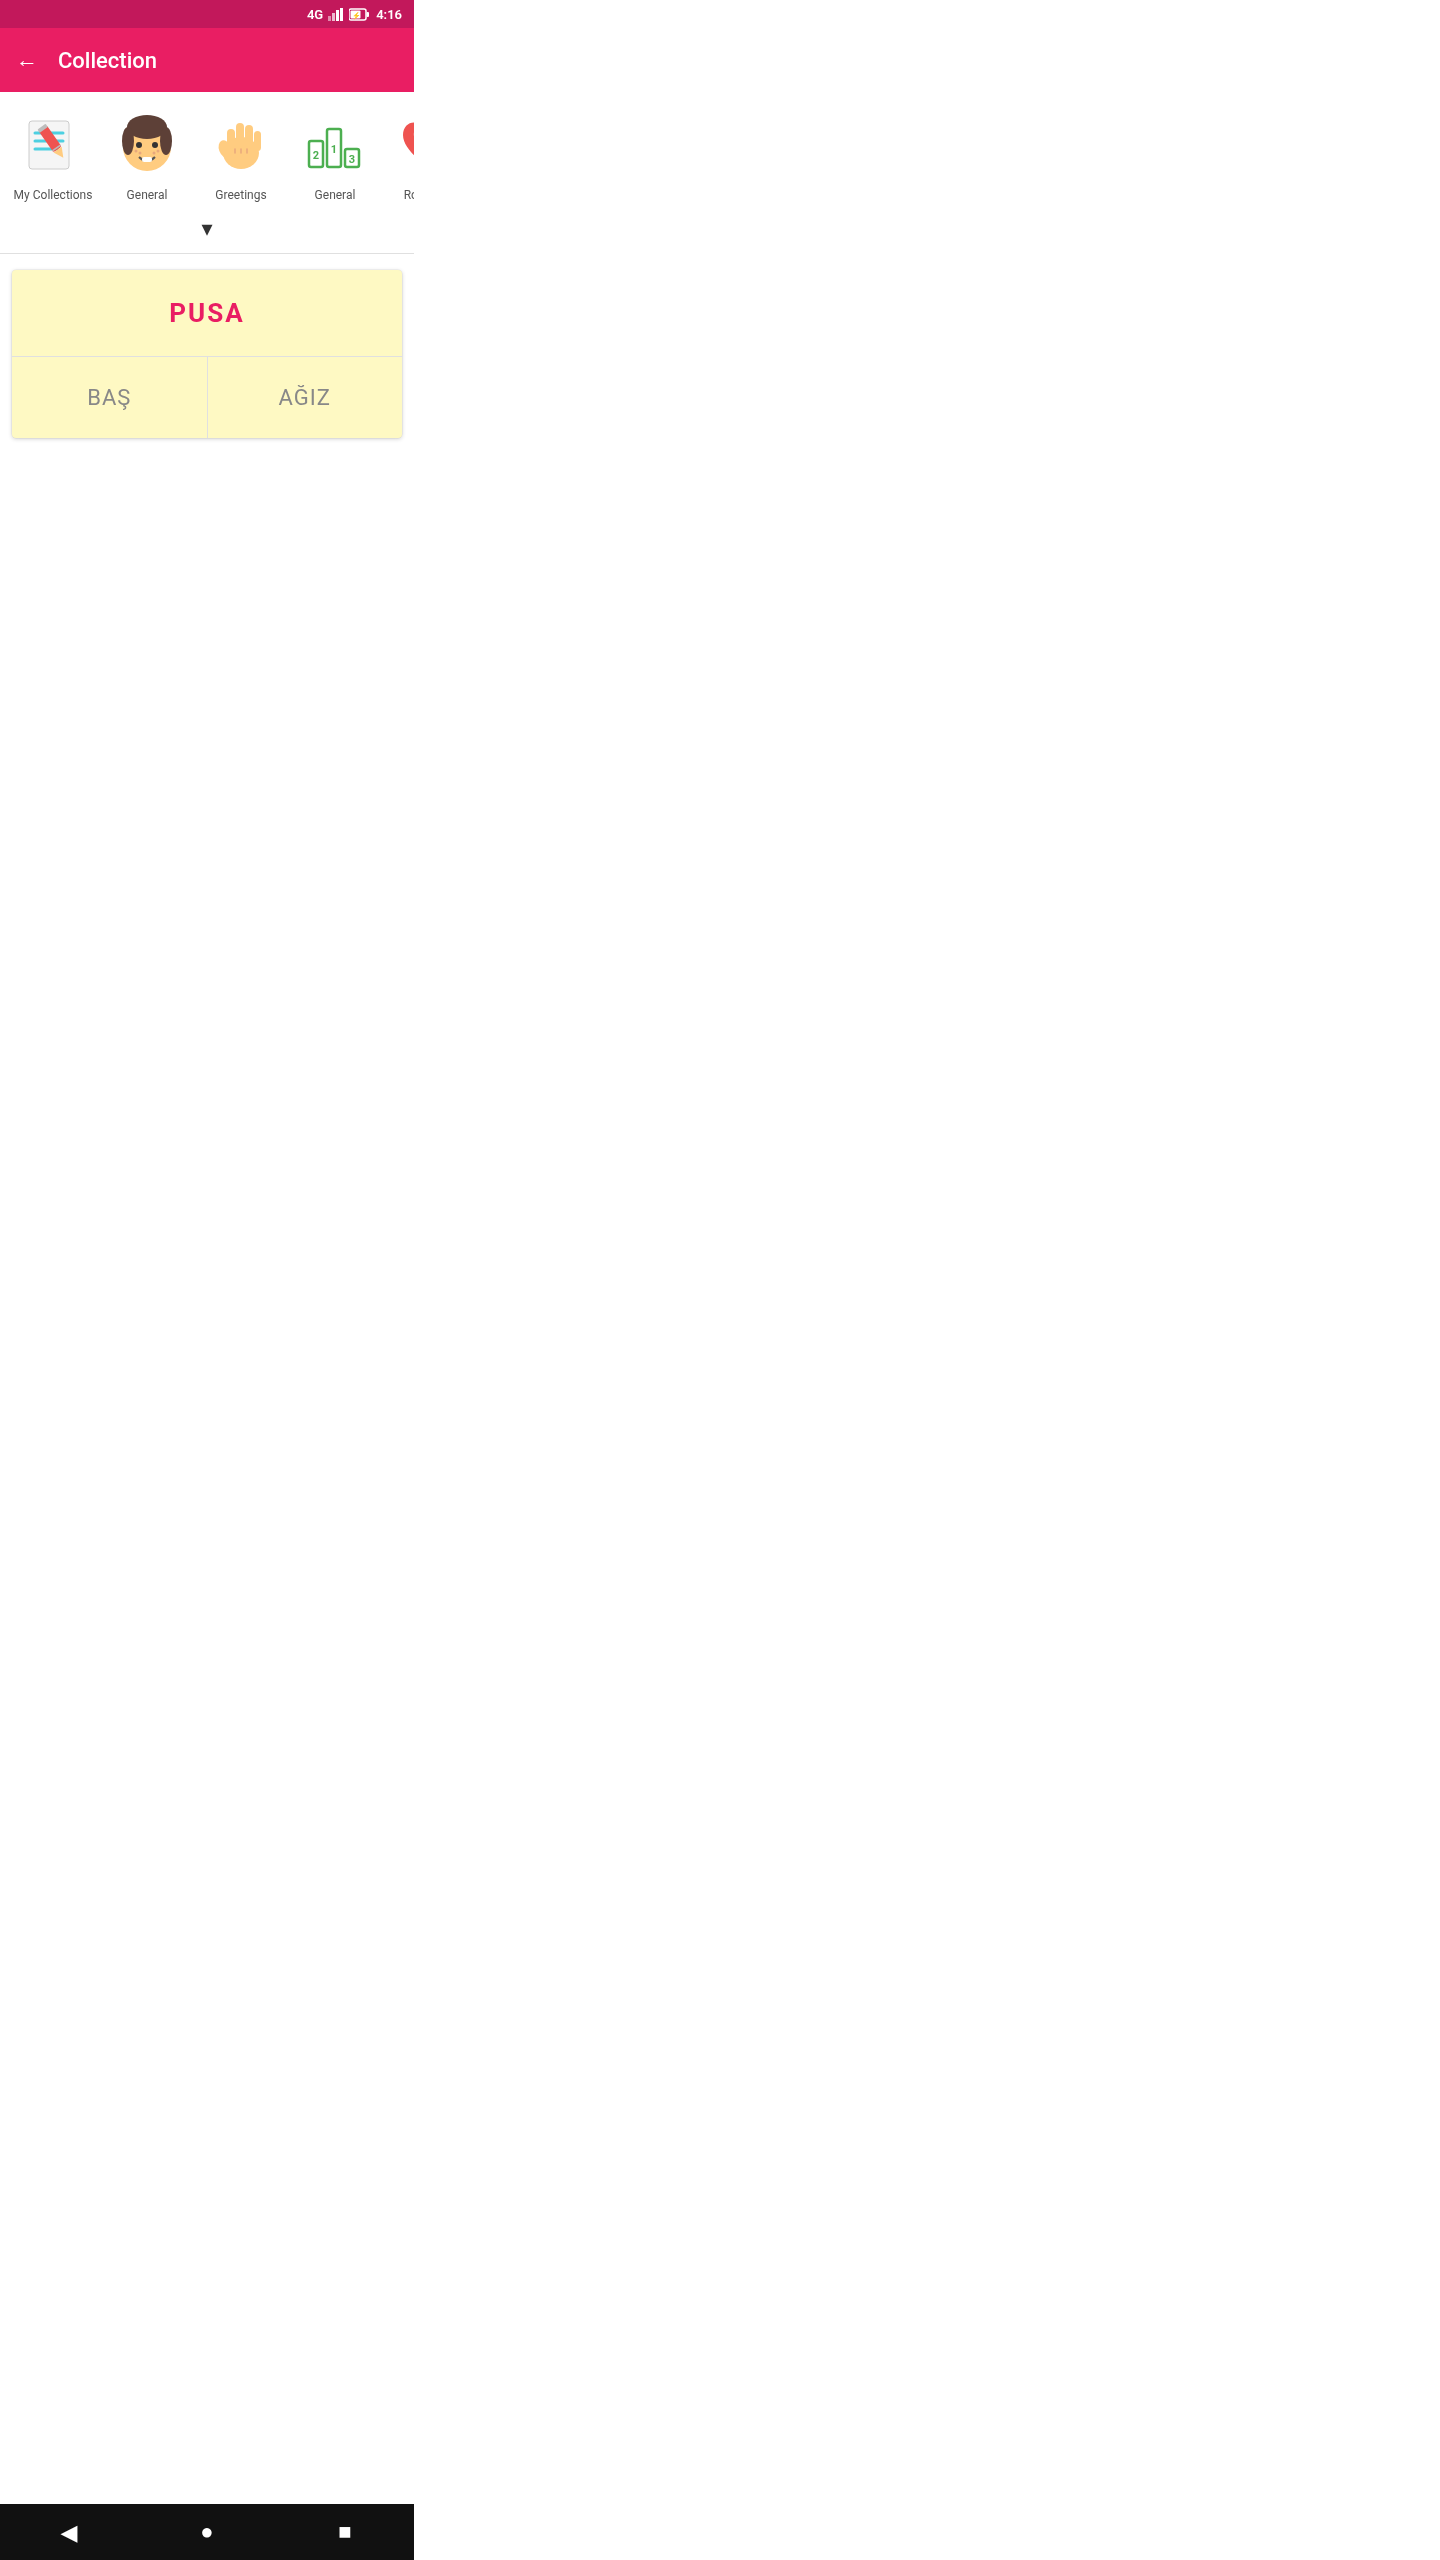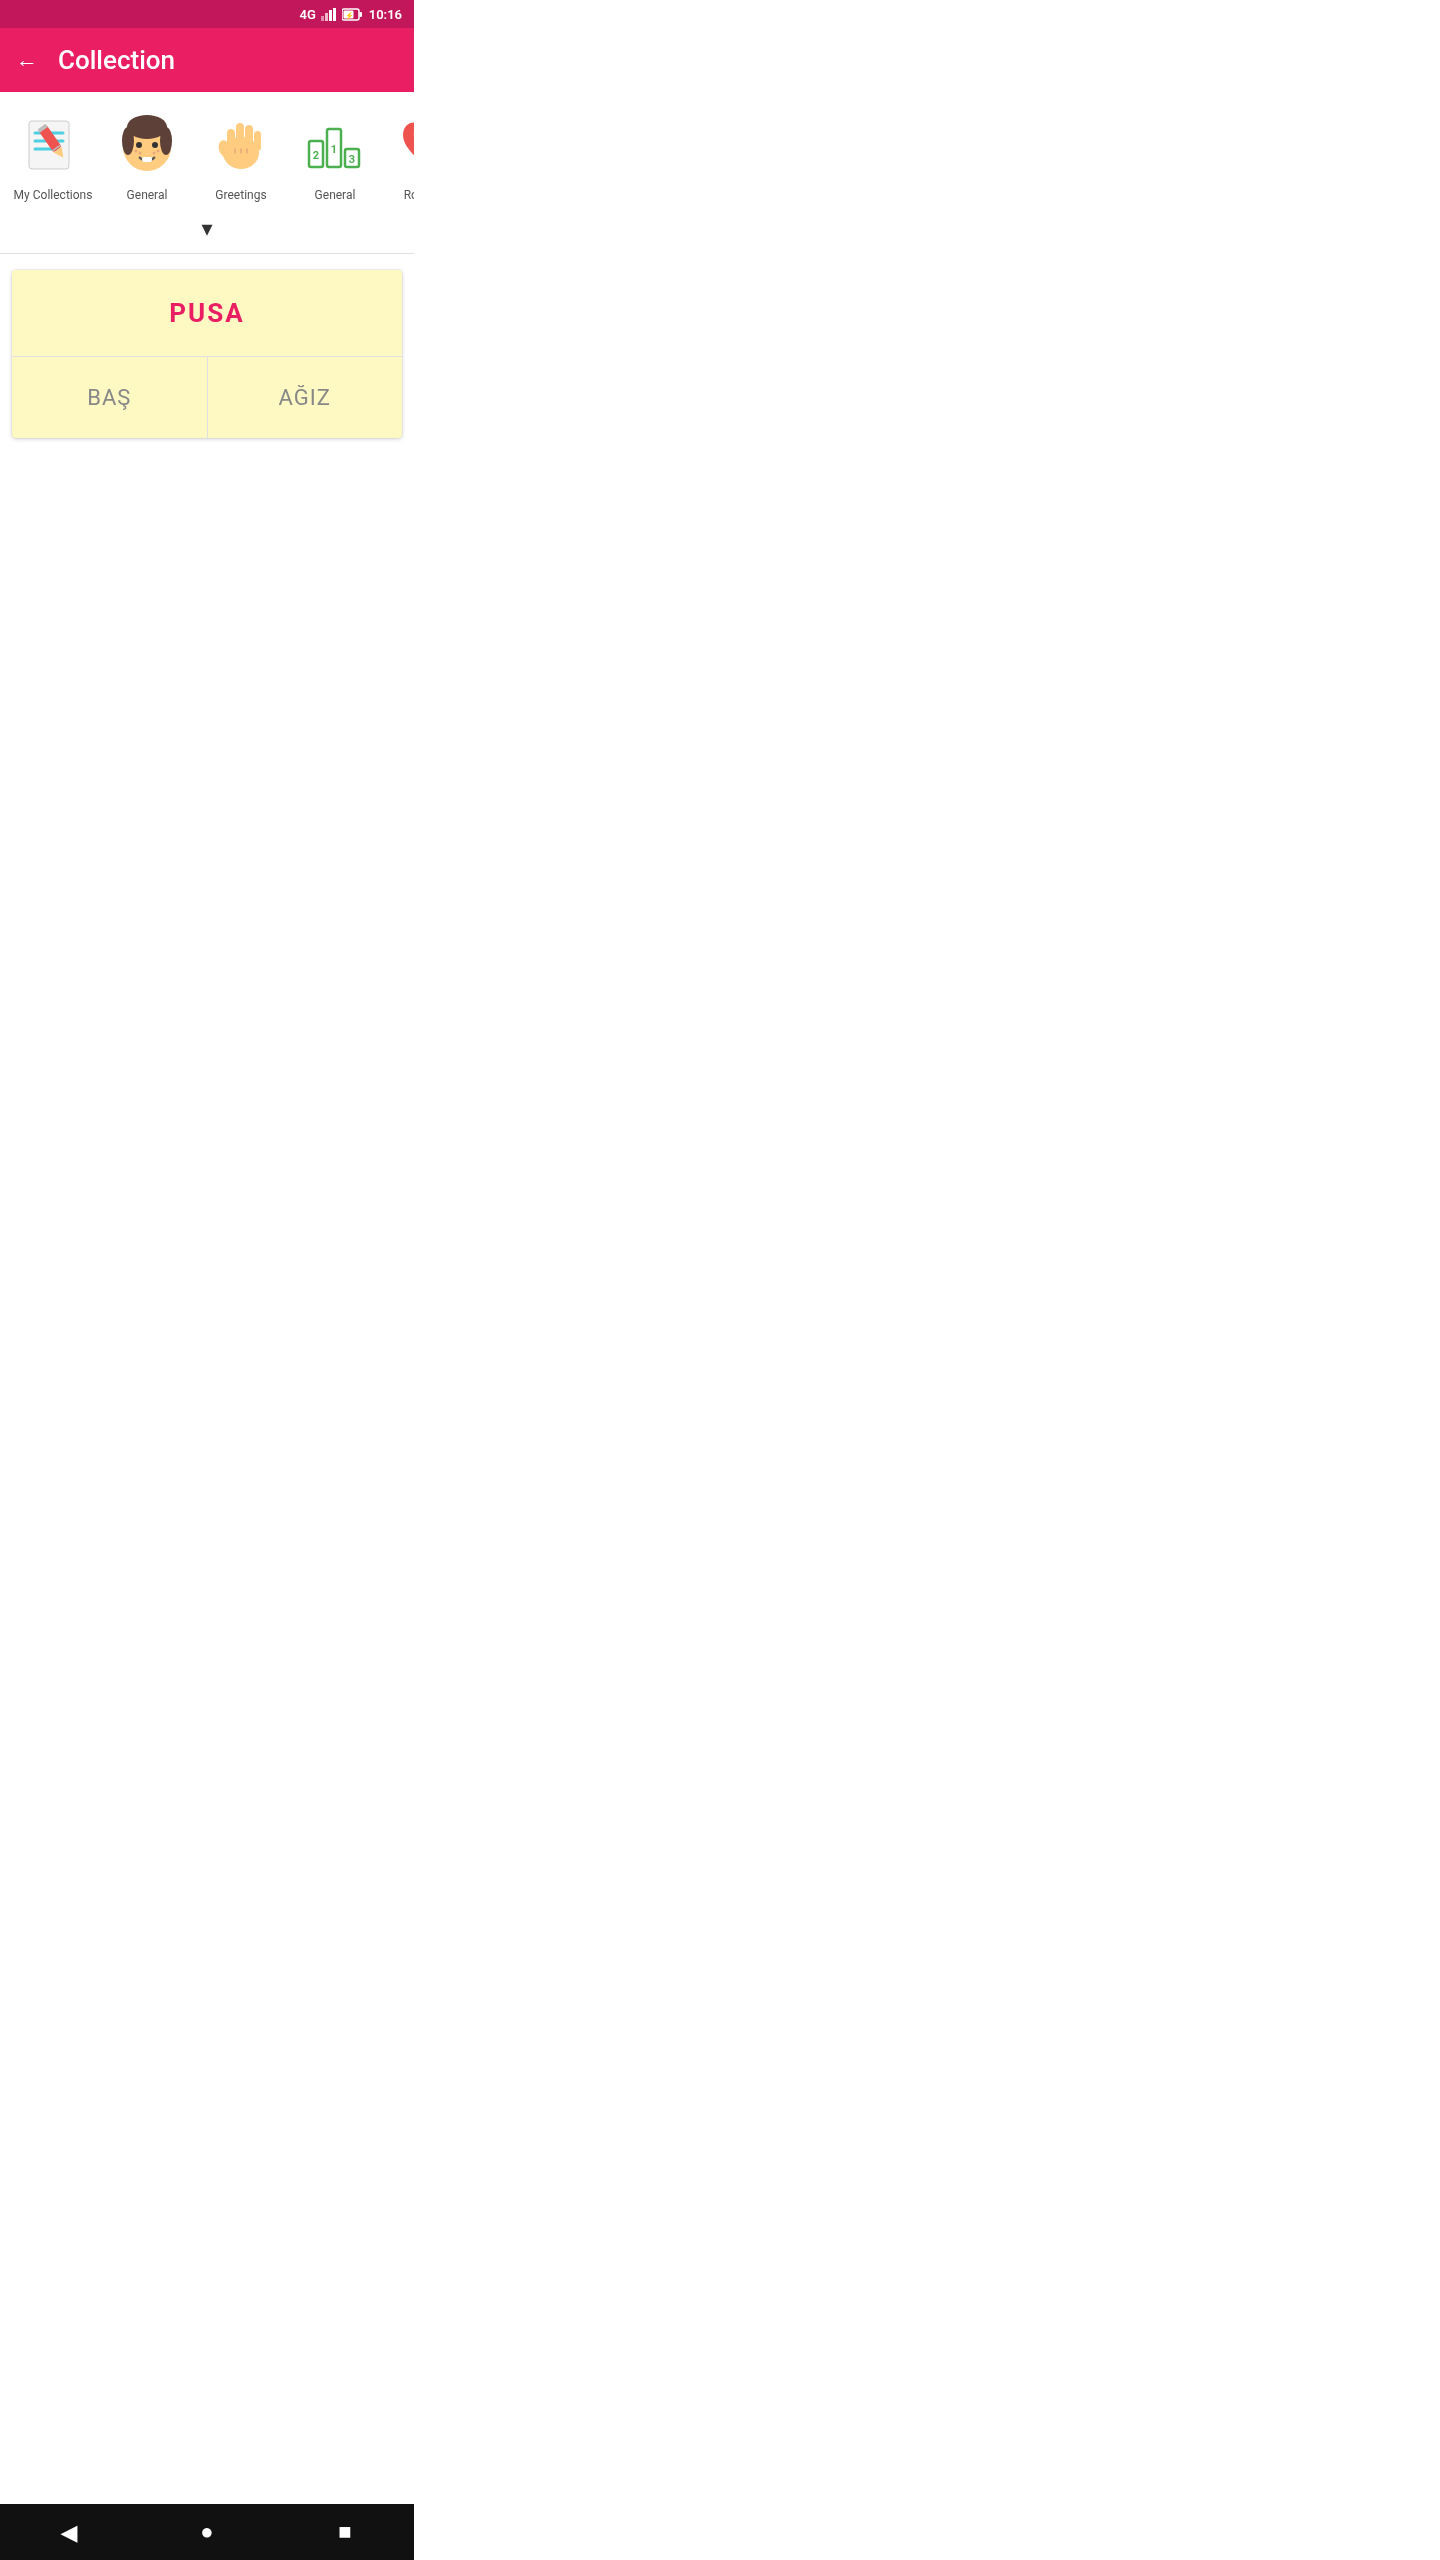--- a/index.html
+++ b/index.html
@@ -44,21 +44,21 @@
       gap: 20px;
     }
     .app-bar-back {
       color: #fff;
       font-size: 22px;
       cursor: pointer;
       user-select: none;
     }
     .app-bar-title {
       color: #fff;
-      font-size: 26px;
+      font-size: 22px;
       font-weight: 500;
     }
 
     
     .categories-section {
       padding: 16px 8px 8px 8px;
       overflow-x: auto;
       white-space: nowrap;
       display: flex;
       gap: 4px;
@@ -196,21 +196,21 @@
       <rect x="8" y="2" width="3" height="11" fill="white"></rect>
       <rect x="12" y="0" width="3" height="13" fill="white"></rect>
     </svg>
 
     <svg width="22" height="13" viewBox="0 0 22 13">
       <rect x="0" y="1" width="17" height="11" rx="2" ry="2" fill="none" stroke="white" stroke-width="1.5"></rect>
       <rect x="1.5" y="2.5" width="10" height="8" rx="1" fill="white"></rect>
       <rect x="17.5" y="4" width="2.5" height="5" rx="1" fill="white"></rect>
       <text x="8" y="9.5" font-size="7" fill="#e91e63" font-weight="bold" text-anchor="middle">⚡</text>
     </svg>
-    <span class="status-bar-text">10:16</span>
+    <span class="status-bar-text">4:16</span>
   </div>
 </div>
 
 <div class="app-bar">
   <span class="app-bar-back">←</span>
   <span class="app-bar-title">Collection</span>
 </div>
 
 <div class="categories-section">
 

